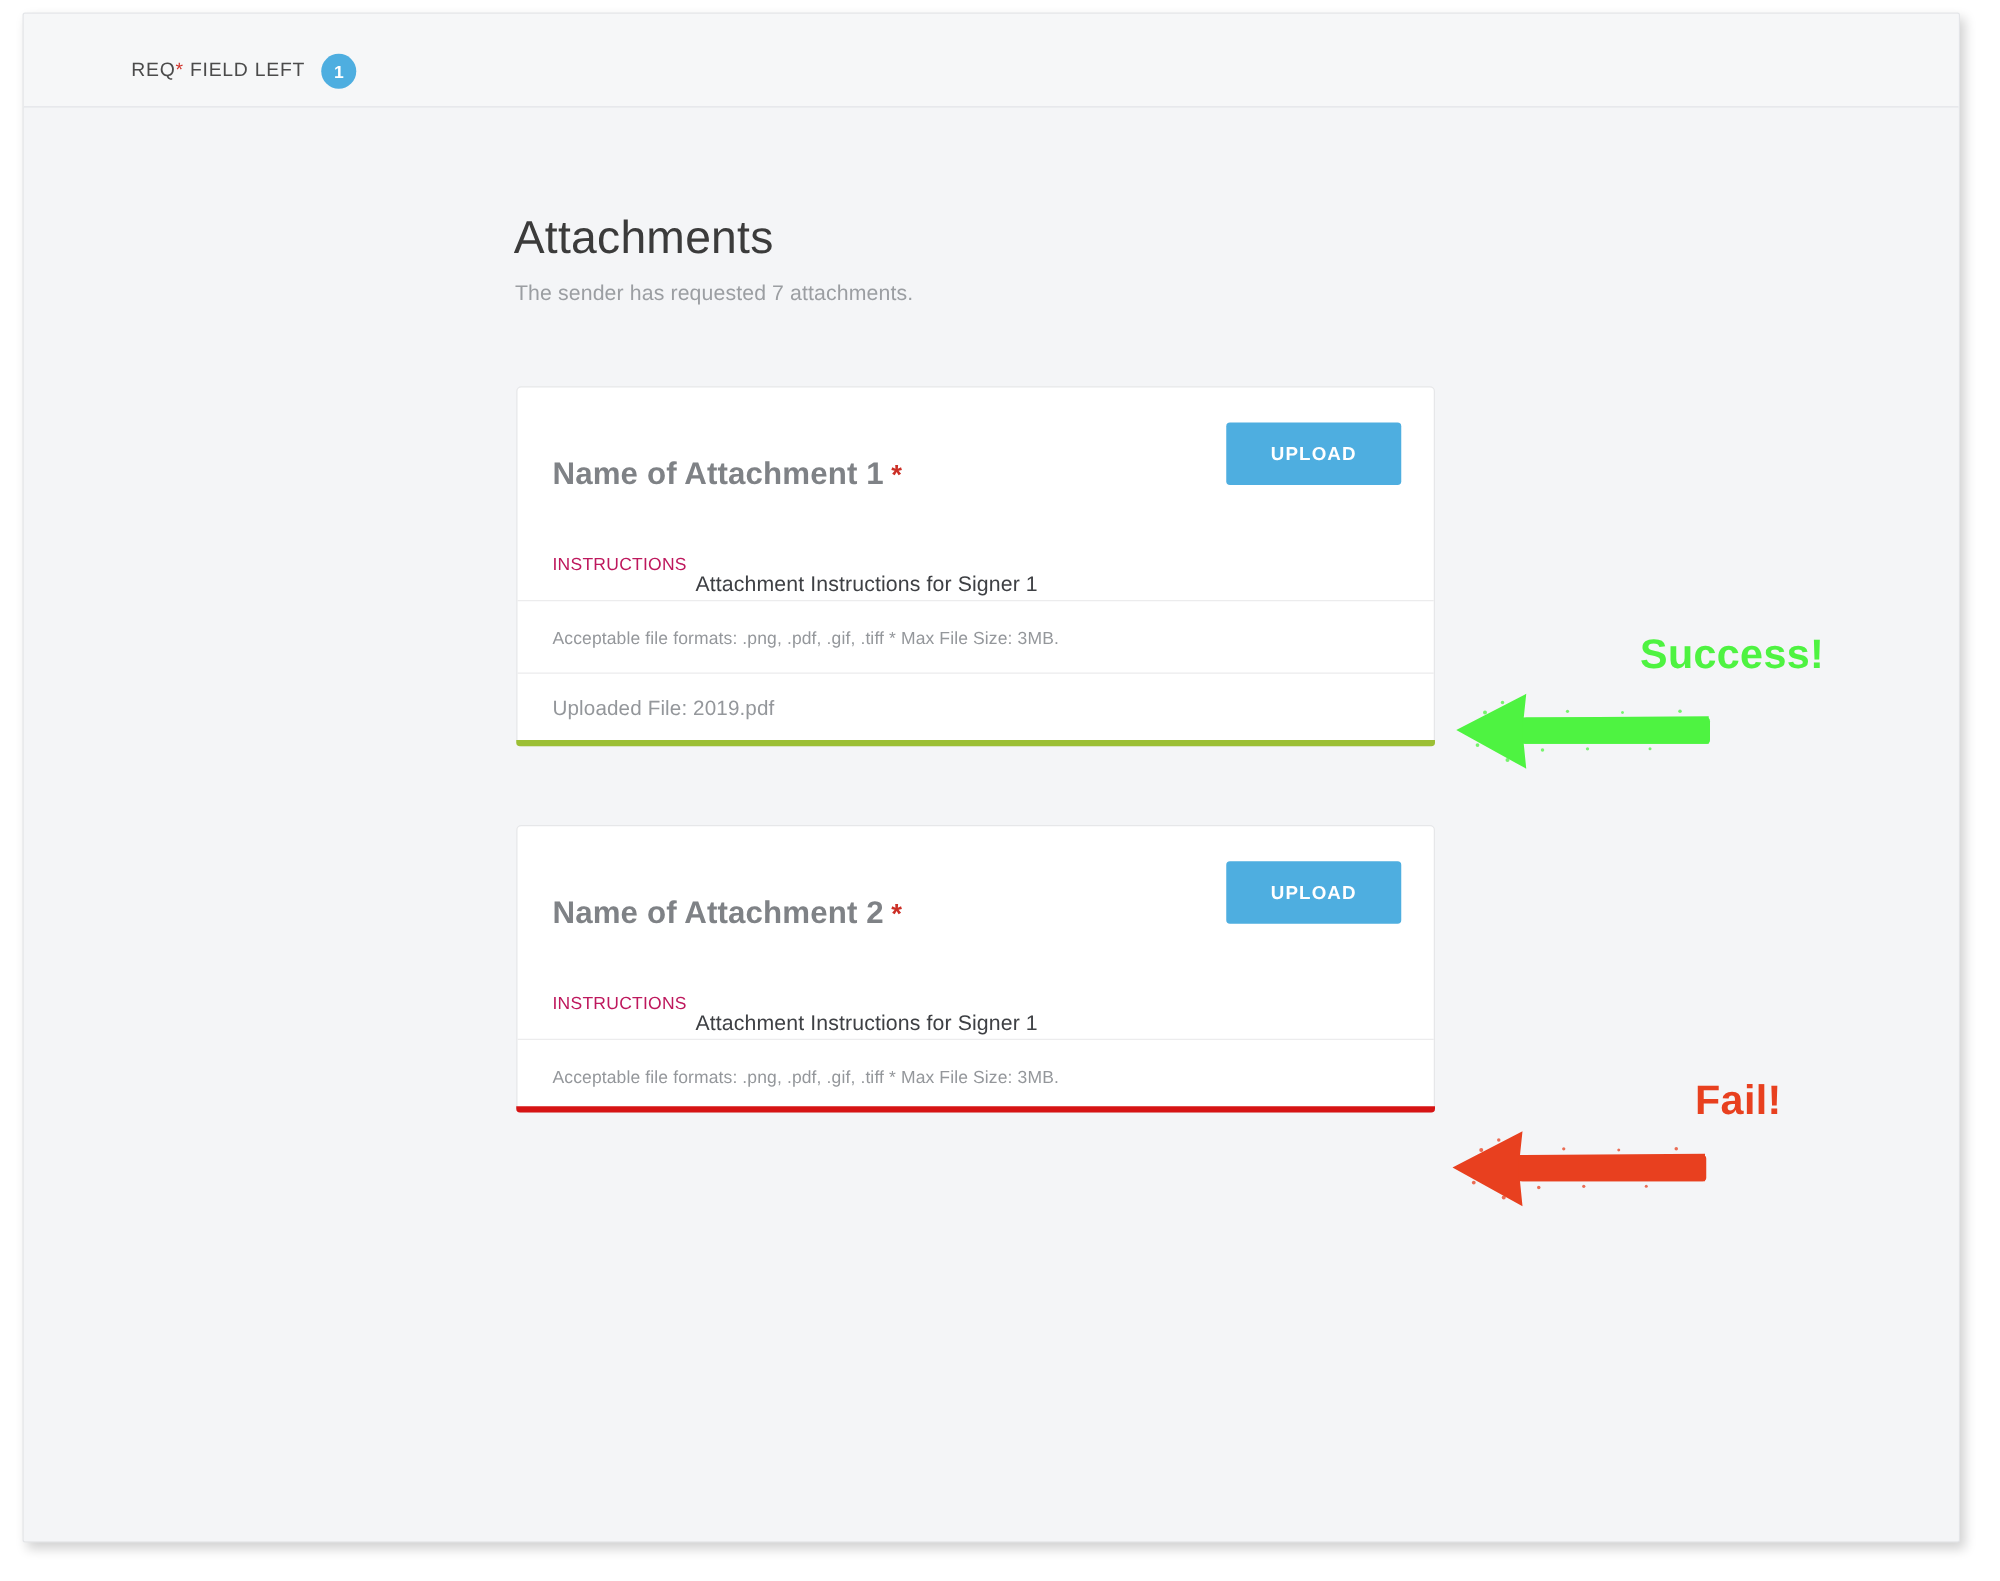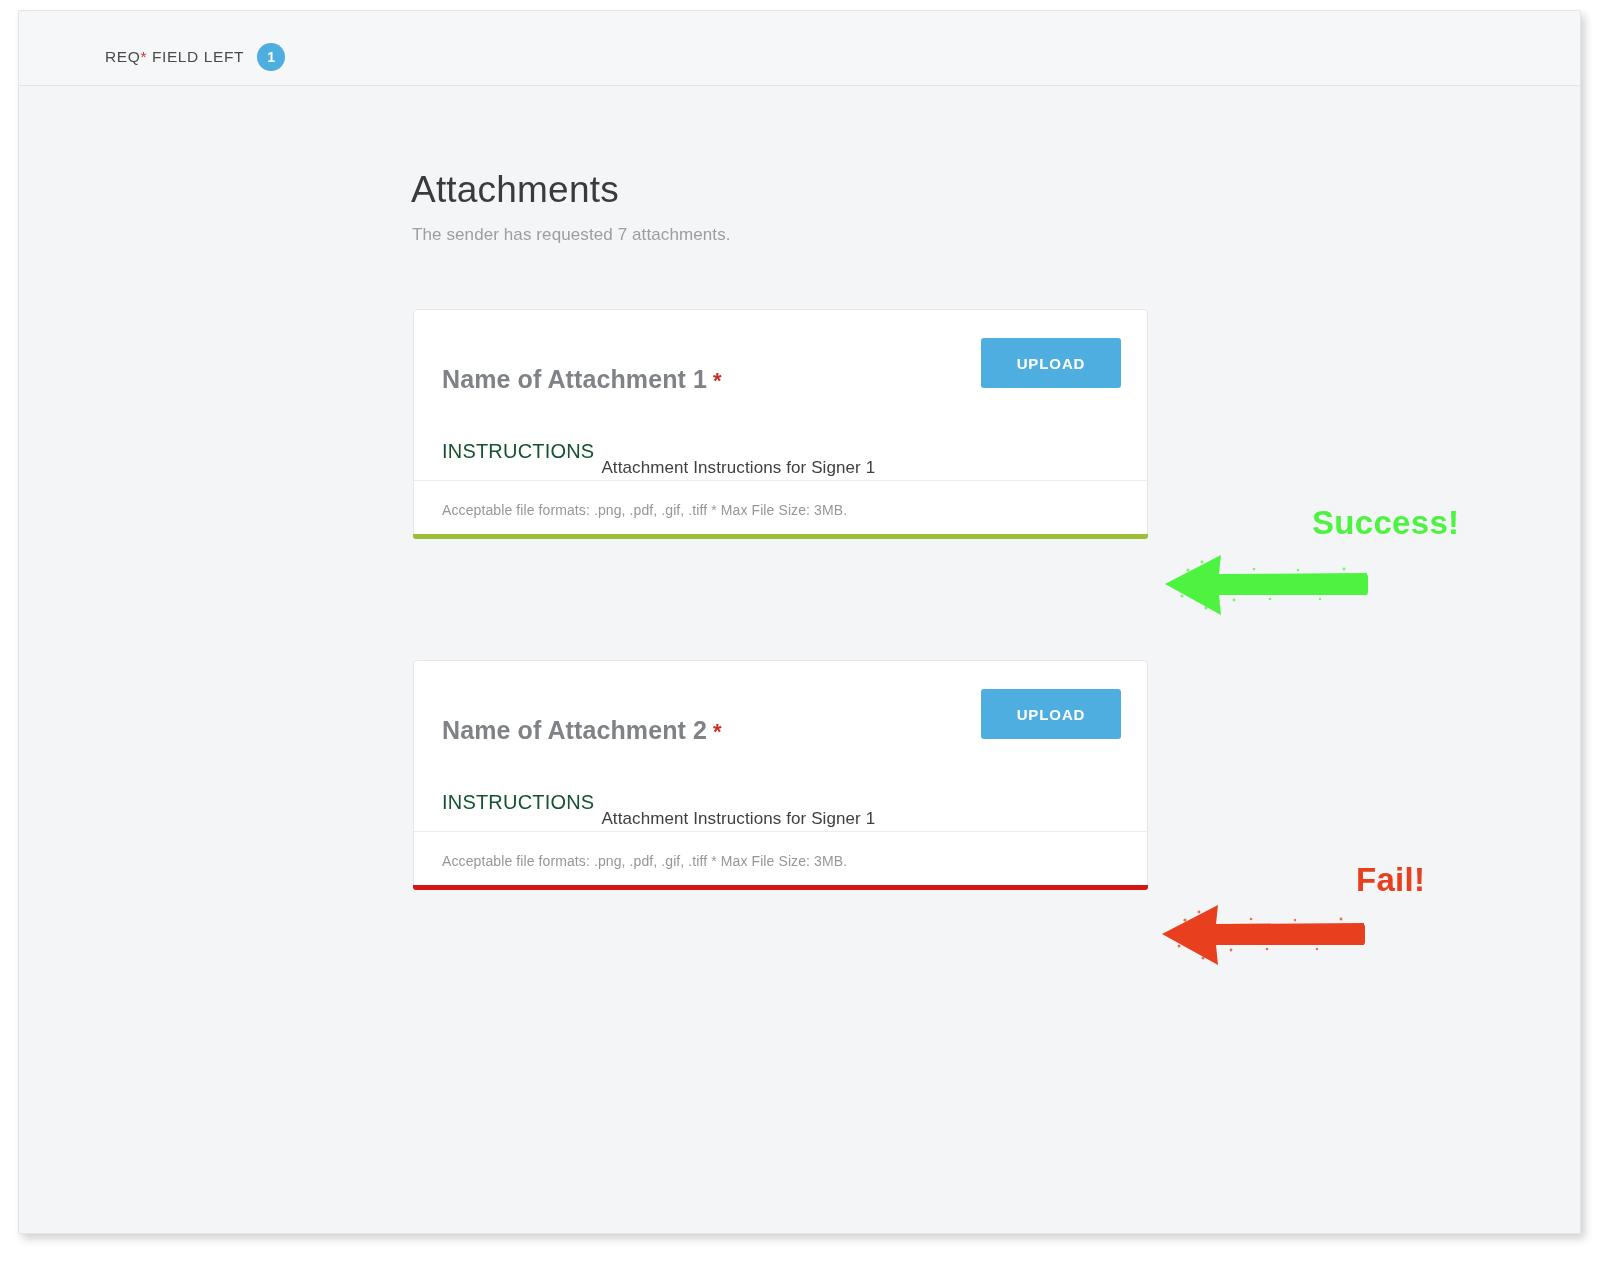--- a/index.html
+++ b/index.html
@@ -20,21 +20,20 @@
     position: absolute;
     left: 18px;
     top: 10px;
     width: 1548px;
     height: 1222px;
     background: #f4f5f7;
     border: 1px solid #e3e5e8;
     border-radius: 2px;
     box-shadow: 4px 5px 9px rgba(0,0,0,0.18);
     overflow: hidden;
-    padding-left: 13px;
   }
 
   
   #status-bar {
     position: absolute;
     left: 0; top: 0;
     width: 100%;
     height: 75px;
     background: #f6f7f8;
     border-bottom: 1px solid #e2e4e7;
@@ -171,22 +170,22 @@
     display: flex;
     align-items: center;
     box-sizing: border-box;
   }
   .card-row.instructions-row {
     border-top: none;
     height: 58px;
     padding-top: 0;
   }
   .instr-label {
-    font-size: 20px;
-    color: #14532d;
+    font-size: 14px;
+    color: #be185d;
     letter-spacing: 0.2px;
     margin-right: 7px;
   }
   .instr-value {
     font-size: 17px;
     color: #3e4044;
     letter-spacing: 0.1px;
     margin-top: 33px;
   }
   .formats-text {
@@ -239,20 +238,23 @@
       <div class="card-head">
         <div class="card-title"><span>Name of Attachment 1</span><span class="req-star">*</span></div>
         <button class="upload-button" style="background: rgb(78, 174, 224);">UPLOAD</button>
       </div>
       <div class="card-row instructions-row">
         <span class="instr-label">INSTRUCTIONS</span>
         <span class="instr-value">Attachment Instructions for Signer 1</span>
       </div>
       <div class="card-row">
         <span class="formats-text">Acceptable file formats: .png, .pdf, .gif, .tiff * Max File Size: 3MB.</span>
+      </div>
+      <div class="card-row">
+        <span class="status-text">Uploaded File: 2019.pdf</span>
       </div>
       <div class="card-bottom-accent" id="accent-0" style="background: rgb(156, 191, 53);"></div>
     </div>
 
     <div class="attachment-card" id="attachment-card-1">
       <div class="card-head">
         <div class="card-title"><span>Name of Attachment 2</span><span class="req-star">*</span></div>
         <button class="upload-button" style="background: rgb(78, 174, 224);">UPLOAD</button>
       </div>
       <div class="card-row instructions-row">

